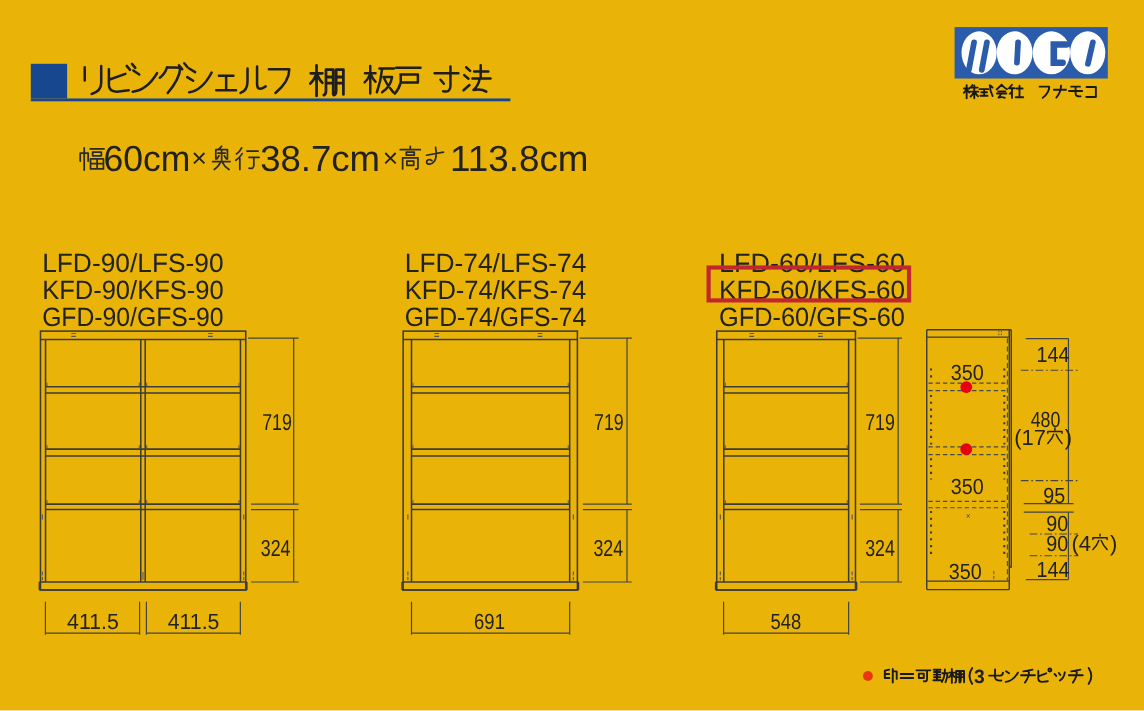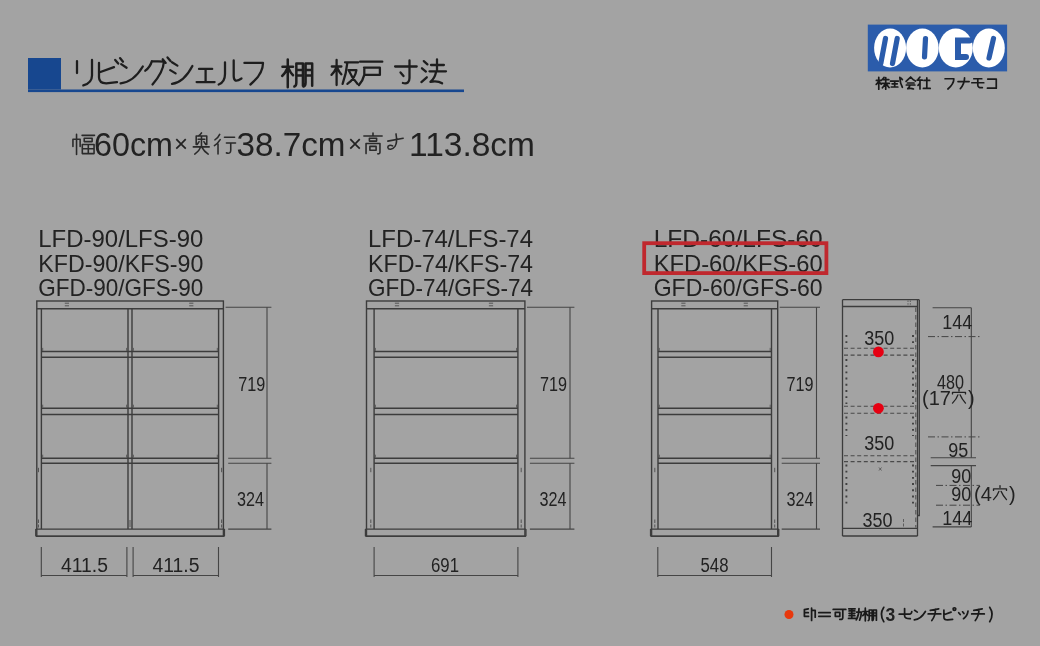--- a/index.html
+++ b/index.html
@@ -1,16 +1,16 @@
 <!DOCTYPE html>
 <html><head>
 <meta charset="utf-8">
 <style>
   html,body{margin:0;padding:0;background:#ffffff;}
-  #page{position:relative;width:1040px;height:646px;background:#a3a3a3;overflow:hidden;}
+  #page{position:relative;width:1040px;height:646px;background:#eab308;overflow:hidden;}
   svg{position:absolute;left:0;top:0;}
   text{font-family:"Liberation Sans",sans-serif;fill:#222;}
 </style>
 </head>
 <body>
 <div id="page">
 <svg width="1040" height="646" viewBox="0 0 1040 646">
 <defs>
 
 <g id="jri" fill="none">

